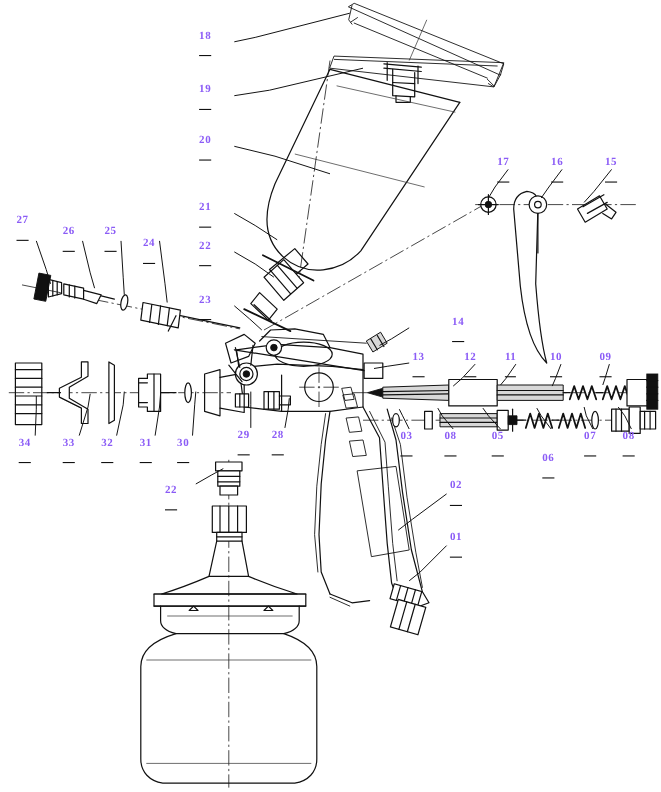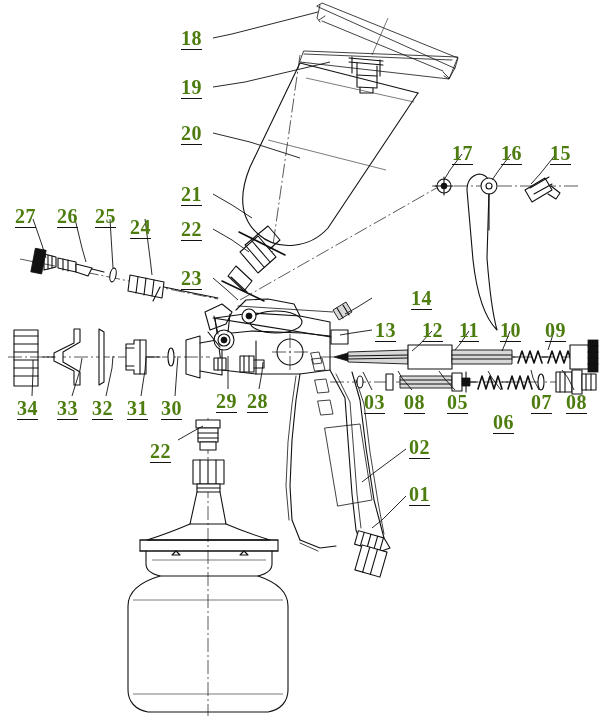--- a/index.html
+++ b/index.html
@@ -19,26 +19,26 @@
   #artwork {
     position: absolute;
     left: 0; top: 0;
     width: 601px;
     height: 720px;
   }
   
   .lbl {
     position: absolute;
     font-family: "Liberation Serif", "DejaVu Serif", serif;
-    font-size: 20px;
+    font-size: 10px;
     font-weight: 700;
-    color: #4d7c0f;
+    color: #8b5cf6;
     letter-spacing: 0.5px;
     line-height: 1;
-    padding-bottom: 1px;
+    padding-bottom: 12px;
     border-bottom: 1.6px solid #111111;
     white-space: nowrap;
     user-select: none;
   }
 </style>
 </head>
 <body>
 
 <div id="sheet">
 
@@ -345,21 +345,21 @@
       </g>
   </svg>
 
   <div id="labels">
       <div class="lbl" style="left: 181px; top: 28px;">18</div>
       <div class="lbl" style="left: 181px; top: 77px;">19</div>
       <div class="lbl" style="left: 181px; top: 123px;">20</div>
       <div class="lbl" style="left: 181px; top: 184px;">21</div>
       <div class="lbl" style="left: 181px; top: 219px;">22</div>
       <div class="lbl" style="left: 181px; top: 268px;">23</div>
-      <div class="lbl" style="left: 15px; top: 206px;">27</div>
+      <div class="lbl" style="left: 15px; top: 196px;">27</div>
       <div class="lbl" style="left: 57px; top: 206px;">26</div>
       <div class="lbl" style="left: 95px; top: 206px;">25</div>
       <div class="lbl" style="left: 130px; top: 206px; margin-top: 11px;">24</div>
       <div class="lbl" style="left: 17px; top: 398px;">34</div>
       <div class="lbl" style="left: 57px; top: 398px;">33</div>
       <div class="lbl" style="left: 92px; top: 398px;">32</div>
       <div class="lbl" style="left: 127px; top: 398px;">31</div>
       <div class="lbl" style="left: 161px; top: 398px;">30</div>
       <div class="lbl" style="left: 216px; top: 391px;">29</div>
       <div class="lbl" style="left: 247px; top: 391px;">28</div>

